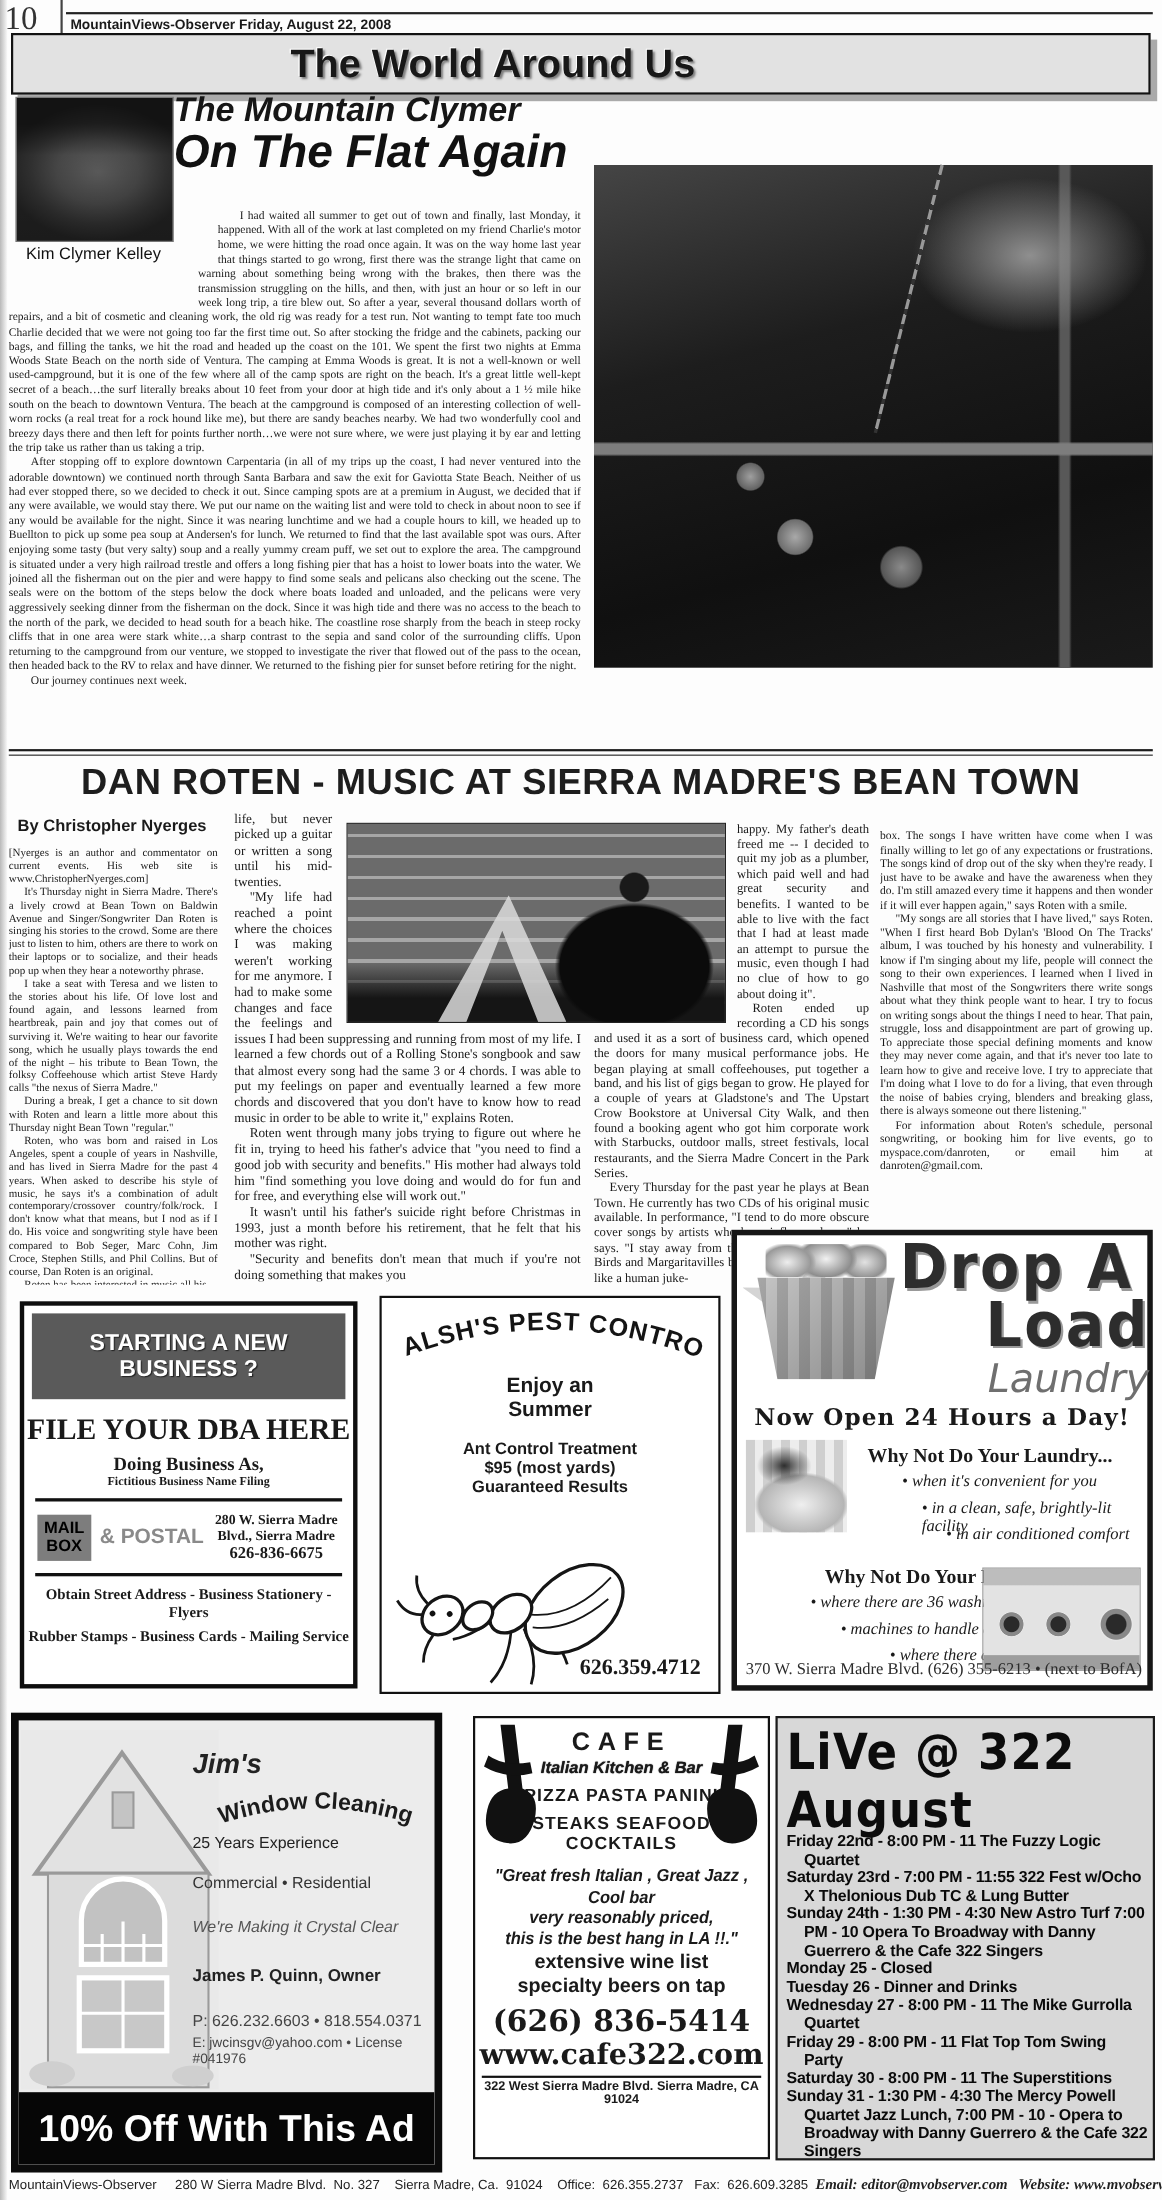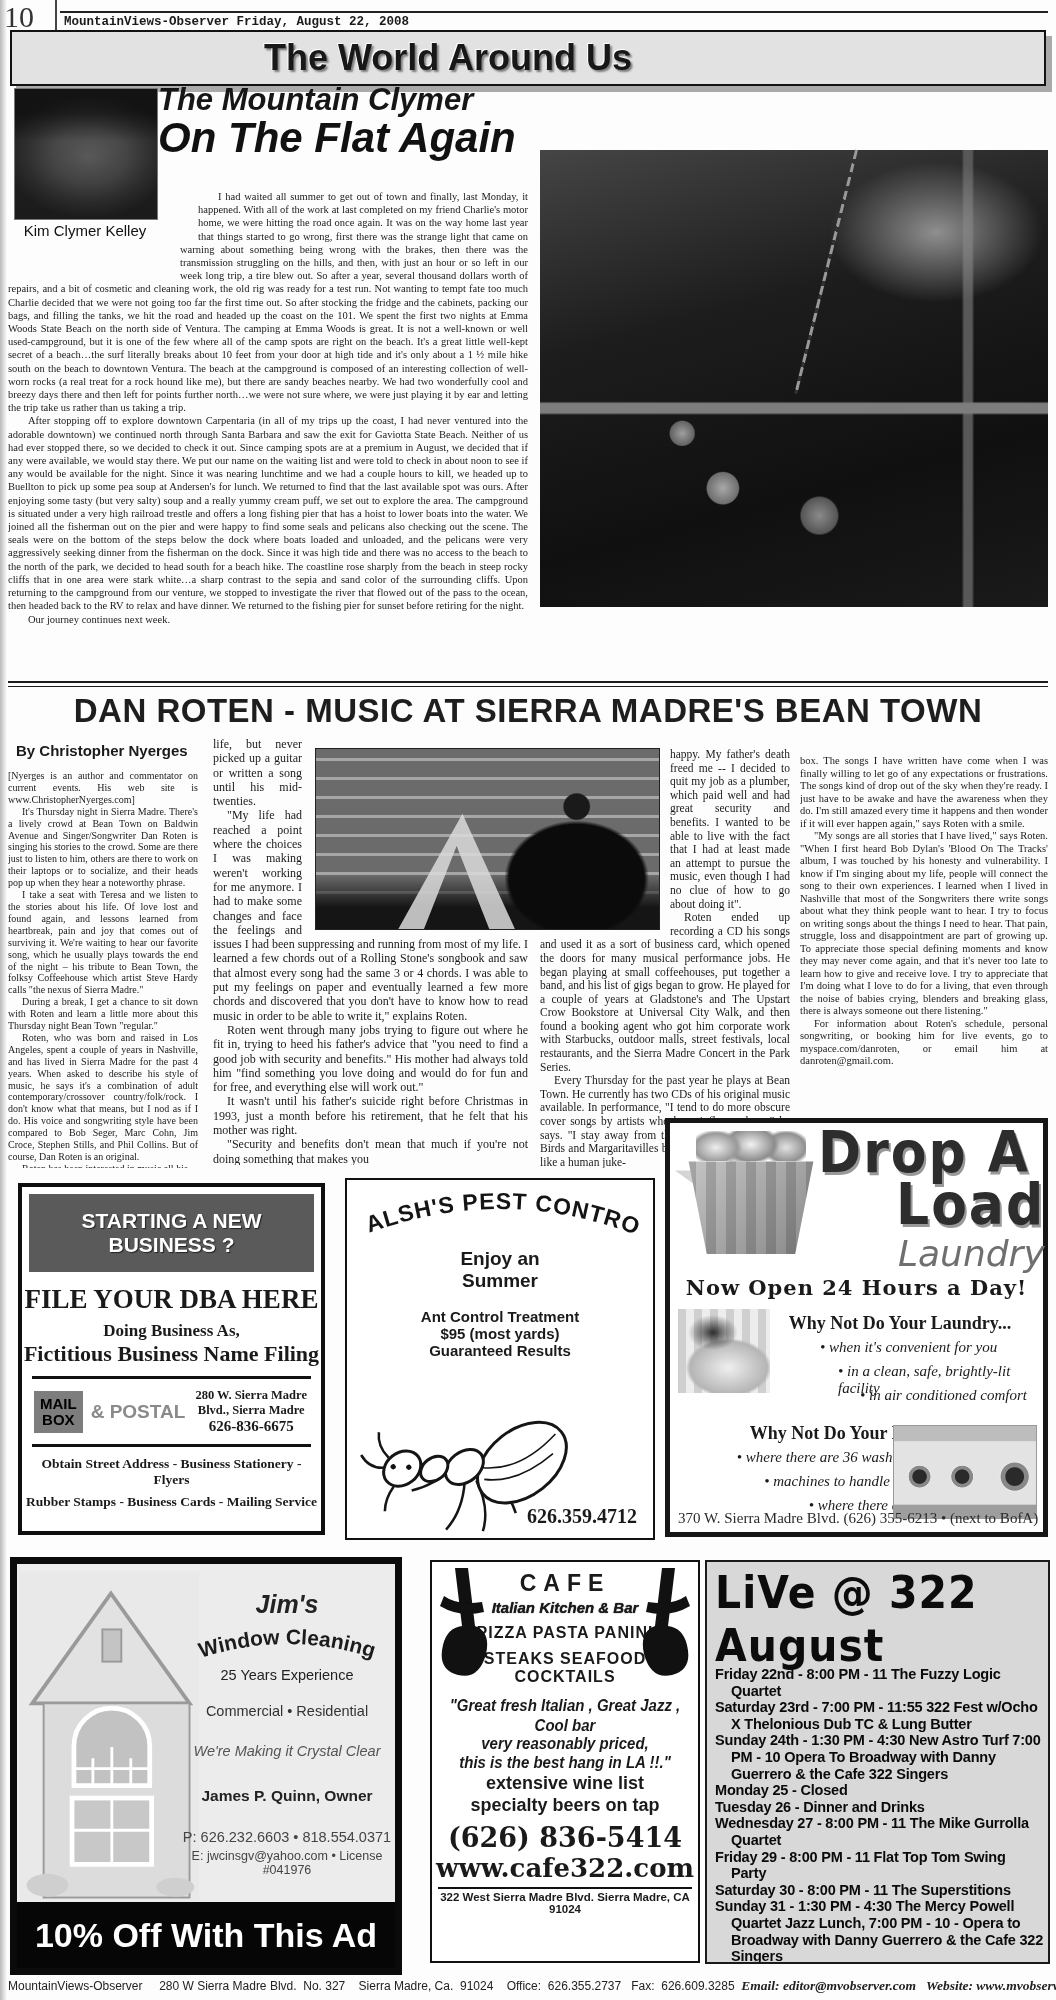--- a/index.html
+++ b/index.html
@@ -4,21 +4,21 @@
 <style>
   html,body{margin:0;padding:0;}
   body{width:1056px;height:2000px;background:#fdfdfd;position:relative;overflow:hidden;
        font-family:"Liberation Serif",serif;color:#1a1a1a;}
   .abs{position:absolute;}
   
   #page-edge{left:0;top:0;width:7px;height:2000px;background:linear-gradient(90deg,#b9b9b9,#fdfdfd);}
   #page-number{left:4px;top:0px;font-family:Liberation Serif, serif;font-size:30px;color:#333;}
   #corner-vline{left:55px;top:0;width:2px;height:38px;background:#444;}
   #top-rule{left:60px;top:11px;width:988px;height:2px;background:#222;}
-  #masthead{left:64px;top:15px;font-family:Liberation Mono, monospace;font-weight:bold;
+  #masthead{left:64px;top:15px;font-family:Liberation Sans, sans-serif;font-weight:bold;
             font-size:12.5px;border-bottom:2px solid #111;padding-bottom:1px;}
   #banner{left:10px;top:30px;width:1032px;height:52px;background:#e2e2e2;border:2px solid #121212;
           box-shadow:6px 6px 0 #aaa;display:flex;align-items:center;justify-content:center;}
   #banner span{font-family:"Liberation Sans",sans-serif;font-weight:bold;font-size:36px;color:#181818;
           transform:translateX(-80px);text-shadow:-1px -1px 0 #ffffff,2px 2px 2px rgba(0,0,0,.45);}
   
   #portrait{left:14px;top:88px;width:142px;height:130px;border:1px solid #777;
      background:
        radial-gradient(ellipse 58% 48% at 52% 52%,#d2d2d2,#a3a3a3 45%,#6e6e6e 75%,#4c4c4c),
        linear-gradient(180deg,#3f3f3f 0 18%,#707070 40%,#5a5a5a);background-blend-mode:multiply;}
@@ -67,21 +67,21 @@
   #dan-wedge{position:absolute;left:24%;top:36%;width:34%;height:64%;background:#dadada;
      clip-path:polygon(0 100%,55% 0,100% 100%,78% 100%,50% 28%,22% 100%);opacity:.85;}
   
   .ad{position:absolute;background:#fff;z-index:5;box-sizing:border-box;}
   
   #ad-dba{left:18px;top:1183px;width:307px;height:352px;border:4px solid #0e0e0e;text-align:center;}
   #dba-band{margin:7px;background:#5a5a5a;color:#fff;font-family:"Liberation Sans",sans-serif;
      font-weight:bold;font-size:21px;padding:15px 0;text-shadow:1px 1px 1px #222;}
   #dba-l1{font-weight:bold;font-size:27px;margin-top:12px;}
   #dba-l2{font-weight:bold;font-size:17px;margin-top:6px;}
-  #dba-l3{font-weight:bold;font-size:22px;}
+  #dba-l3{font-weight:bold;font-size:11px;}
   .dba-hr{border-top:3px solid #111;margin:9px 10px;}
   #dba-logo-row{display:flex;align-items:center;padding:0 12px;gap:8px;}
   #dba-logo-box{background:#7d7d7d;color:#000000;font-family:"Liberation Sans",sans-serif;font-weight:bold;
      font-size:15px;line-height:16px;padding:5px 6px;text-align:center;}
   #dba-logo-postal{color:#8a8a8a;font-family:"Liberation Sans",sans-serif;font-weight:bold;font-size:19px;}
   #dba-addr-wrap{flex:1;text-align:center;}
   #dba-address{font-weight:bold;font-size:12.5px;}
   #dba-phone{font-weight:bold;font-size:15px;}
   .dba-svc{font-weight:bold;font-size:13.5px;margin-top:6px;}
   
@@ -129,21 +129,21 @@
   #machines-photo{position:absolute;right:6px;top:302px;width:142px;height:92px;border:1px solid #999;
      background:
        radial-gradient(circle 17px at 18% 55%,#2a2a2a 40%,#888 45% 62%,#e8e8e8 66%,transparent 70%),
        radial-gradient(circle 17px at 48% 55%,#2a2a2a 40%,#888 45% 62%,#e8e8e8 66%,transparent 70%),
        radial-gradient(circle 22px at 85% 55%,#2a2a2a 40%,#888 45% 62%,#e8e8e8 66%,transparent 72%),
        linear-gradient(180deg,#bdbdbd 0 16%,#e3e3e3 17% 85%,#9e9e9e 86%);}
   #laundry-address{position:absolute;left:8px;bottom:5px;font-size:15px;color:#2b2b2b;}
   
   #ad-jims{left:10px;top:1557px;width:392px;height:418px;border:7px solid #0b0b0b;background:#ececec;overflow:hidden;}
   #house-photo{position:absolute;left:2px;top:2px;}
-  #jims-text{position:absolute;left:158px;top:26px;width:224px;text-align:center;color:#222;}
+  #jims-text{position:absolute;left:158px;top:26px;width:224px;text-align:left;color:#222;}
   #jims-name1{font-family:"Liberation Sans",sans-serif;font-weight:bold;font-style:italic;font-size:25px;}
   #jims-exp{font-family:"Liberation Sans",sans-serif;font-size:14.5px;margin-top:-8px;}
   #jims-l1{font-family:"Liberation Sans",sans-serif;font-size:14.5px;margin-top:20px;color:#333;}
   #jims-l2{font-family:"Liberation Sans",sans-serif;font-style:italic;font-size:14.5px;margin-top:24px;color:#555;}
   #jims-owner{font-family:"Liberation Sans",sans-serif;font-weight:bold;font-size:15.5px;margin-top:28px;}
   #jims-phone{font-family:"Liberation Sans",sans-serif;font-size:14.5px;margin-top:24px;color:#444;}
   #jims-email{font-family:"Liberation Sans",sans-serif;font-size:12.5px;margin-top:4px;color:#444;}
   #jims-coupon{position:absolute;left:0;bottom:0;width:100%;height:66px;background:#060606;color:#fff;
      display:flex;align-items:center;justify-content:center;font-family:"Liberation Sans",sans-serif;
      font-weight:bold;font-size:34px;}

